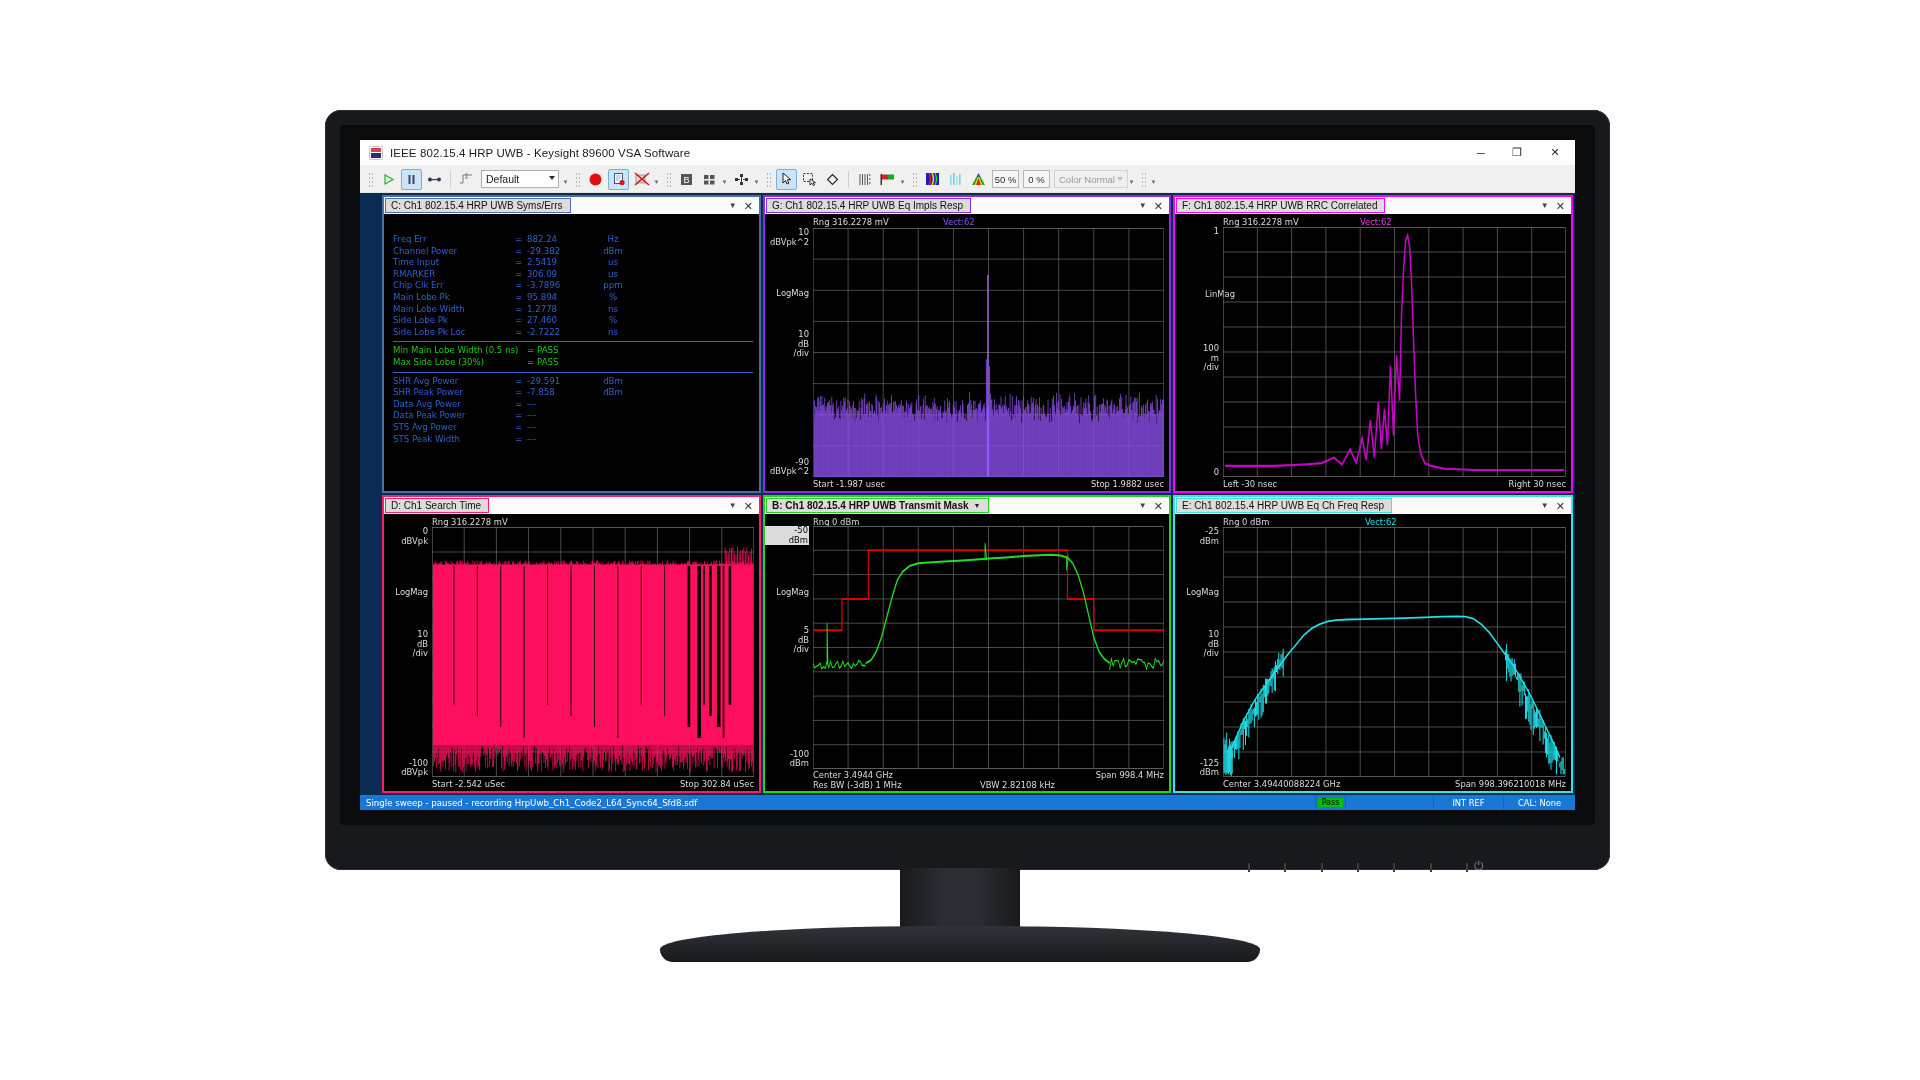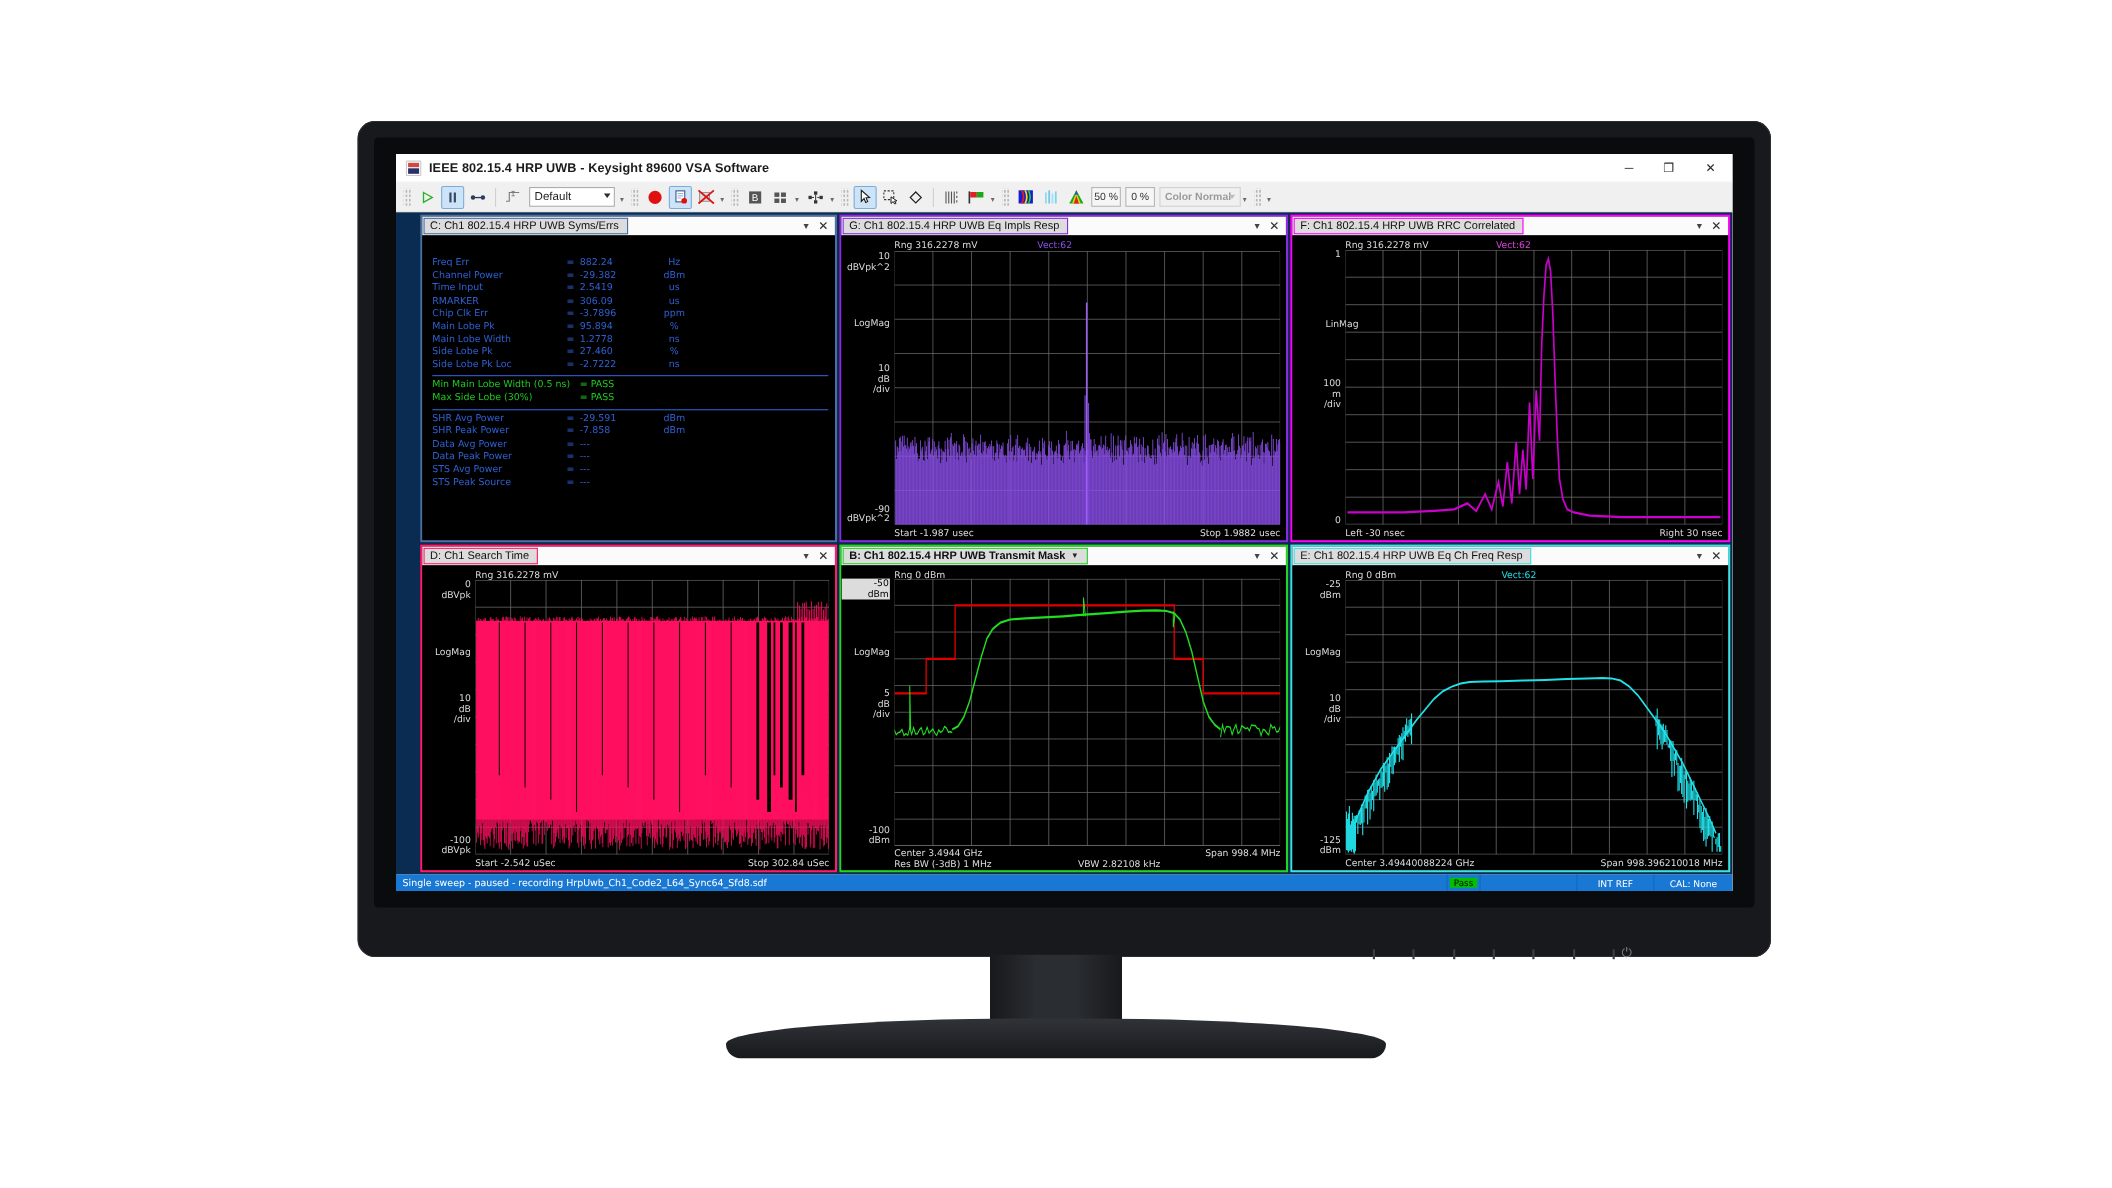--- a/index.html
+++ b/index.html
@@ -47,21 +47,21 @@
     background:#f0f0f0; display:flex; flex-direction:column; }
 
   
   #title-bar { height:26px; background:#ffffff; display:flex; align-items:center;
     border-bottom:1px solid #f0f0f0; flex:0 0 26px; }
   #app-icon { width:14px; height:14px; margin:0 7px 0 9px; position:relative;
     background:#ffffff; border:1px solid #c9c9c9; border-radius:1px; }
   #app-icon i { position:absolute; display:block; }
   #app-icon .r1 { left:1px; top:1px; width:10px; height:4px; background:#d04a44; }
   #app-icon .r2 { left:1px; top:6px; width:10px; height:5px; background:#2b2f6b; }
-  #title-text { font-size:11.5px; color:#1b1b1b; letter-spacing:.1px;font-weight:bold; }
+  #title-text { font-size:11.5px; color:#1b1b1b; letter-spacing:.1px; }
   #win-ctrl { margin-left:auto; display:flex; height:26px; }
   #win-ctrl div { width:36px; height:26px; display:flex; align-items:center;
     justify-content:center; font-size:11px; color:#2b2b2b; }
   #win-ctrl div:last-child { width:40px; }
 
   
   #menu-bar { height:21px; background:#f0f0f0; display:flex; align-items:center;
     padding-left:6px; flex:0 0 21px; position:relative; }
   #menu-bar .mi { font-size:11px; color:#101010; padding:2px 9px; }
   #help-q { position:absolute; right:12px; font-size:12px; color:#3d3d3d; }
@@ -82,21 +82,21 @@
     font-size:10.5px; color:#1a1a1a; display:flex; align-items:center; padding-left:4px;
     position:relative; margin:0 3px; }
   #preset-combo .arw { position:absolute; right:3px; top:5px; width:0;height:0;
     border-left:3.5px solid transparent;border-right:3.5px solid transparent;
     border-top:4px solid #2b2b2b; }
   .pctbox { width:27px; height:18px; border:1px solid #b6b6b6; background:#f6f6f6;
     font-size:9.5px; color:#333; display:flex; align-items:center; justify-content:center;
     margin:0 2px; }
   #color-norm { width:74px; height:18px; border:1px solid #d2d2d2; background:#f0f0f0;
     font-size:9.5px; color:#9a9a9a; display:flex; align-items:center; padding-left:4px;
-    position:relative; margin-left:2px;font-weight:bold; }
+    position:relative; margin-left:2px; }
   #color-norm .arw { position:absolute; right:4px; top:6px; width:0;height:0;
     border-left:3px solid transparent;border-right:3px solid transparent;
     border-top:4px solid #bdbdbd; }
 
   
   #workspace { flex:1 1 auto; background:#0a2c52; padding:2px; display:flex;
     flex-direction:column; gap:2px; }
   .panel-row { flex:1 1 50%; display:flex; gap:2px; min-height:0;padding-left:20px; }
 
   .panel { display:flex; flex-direction:column; min-width:0; background:#000;
@@ -467,21 +467,21 @@
                     <span class="val">---</span>
                     <span class="unt"></span>
                   </div>
               <div class="st-row">
                     <span class="lbl">STS Avg Power</span>
                     <span class="eq">=</span>
                     <span class="val">---</span>
                     <span class="unt"></span>
                   </div>
               <div class="st-row">
-                    <span class="lbl">STS Peak Source</span>
+                    <span class="lbl">STS Peak Width</span>
                     <span class="eq">=</span>
                     <span class="val">---</span>
                     <span class="unt"></span>
                   </div>
             </div>
           </div>
         </div>
 
         <div class="panel p-g">
           <div class="panel-head">

